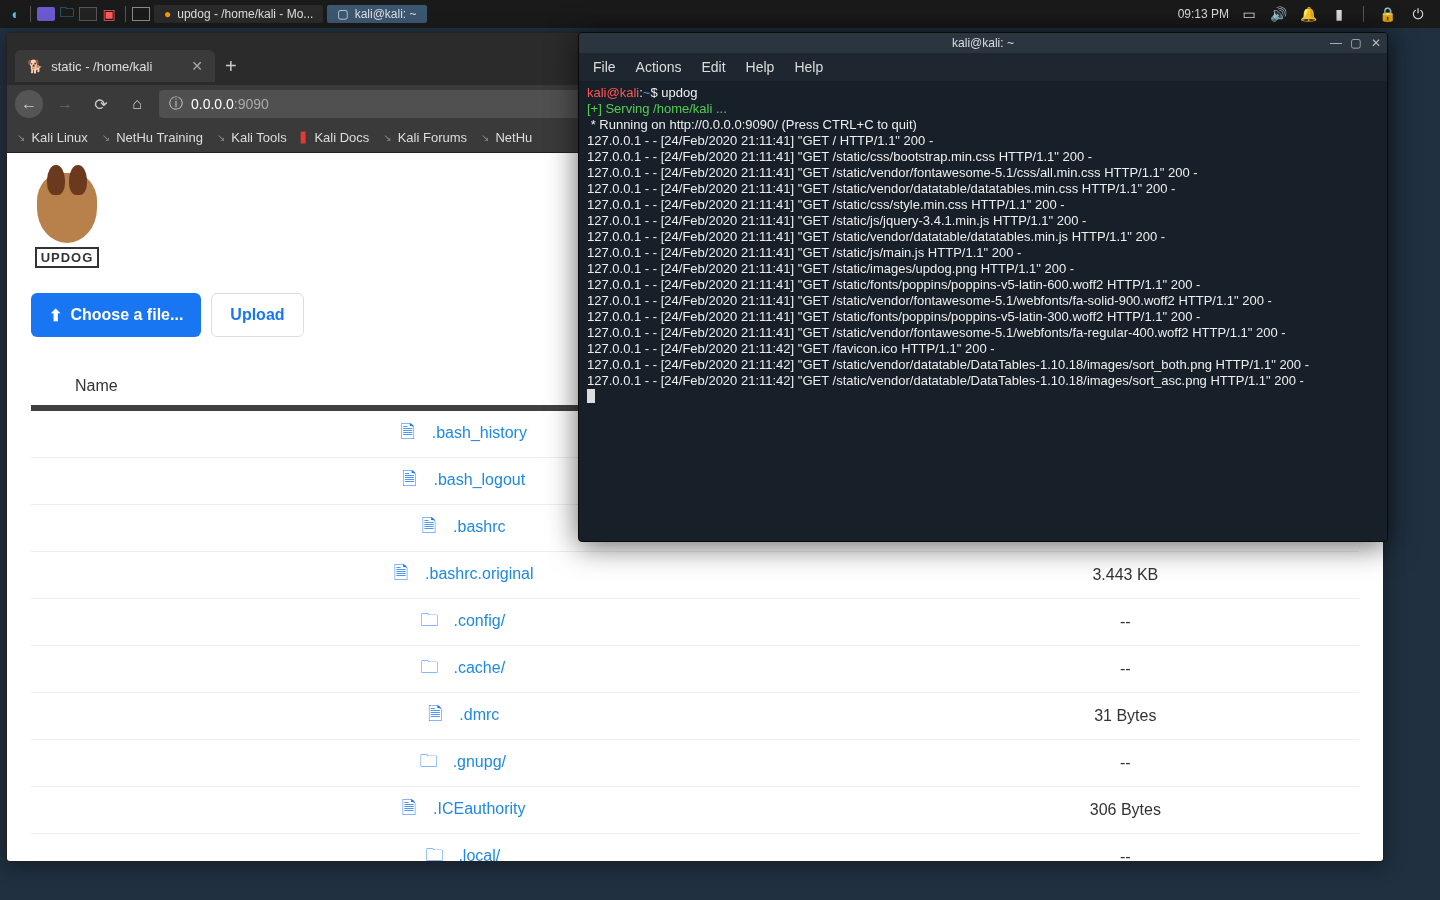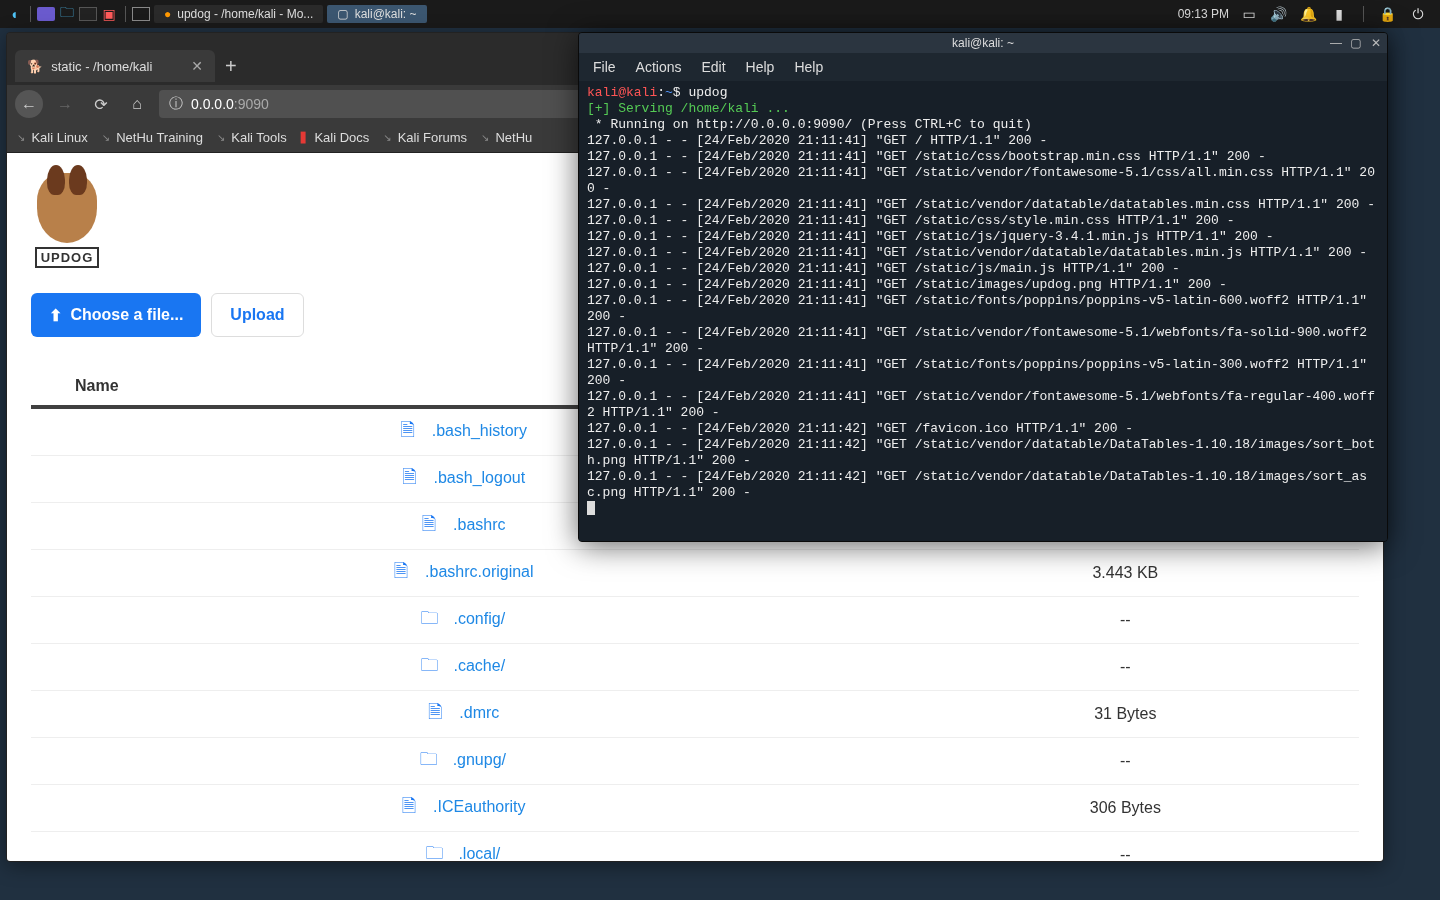--- a/index.html
+++ b/index.html
@@ -36,35 +36,35 @@
 .logo-dog { width: 60px; height: 70px; background: #b8804a; border-radius: 40% 40% 50% 50%; position: relative; }
 .logo-dog::before { content: ''; position: absolute; top: -8px; left: 10px; width: 18px; height: 30px; background: #6b3a1e; border-radius: 50% 50% 40% 40%; }
 .logo-dog::after { content: ''; position: absolute; top: -8px; right: 10px; width: 18px; height: 30px; background: #6b3a1e; border-radius: 50% 50% 40% 40%; }
 .logo-text { font-size: 13px; font-weight: bold; letter-spacing: 1px; color: #333; border: 2px solid #333; padding: 1px 4px; margin-top: 4px; }
 .dir-title { font-size: 26px; font-weight: 700; color: #333; }
 .btn-row { display: flex; gap: 10px; margin-bottom: 30px; }
 .btn { padding: 12px 18px; border-radius: 6px; font-size: 16px; font-weight: 600; cursor: pointer; display: flex; align-items: center; gap: 8px; }
 .btn-primary { background: #1976f2; color: #fff; }
 .btn-secondary { background: #fff; color: #1976f2; border: 1px solid #ddd; }
 .dir-table { width: 100%; border-collapse: collapse; }
-.dir-table th { text-align: left; font-size: 16px; font-weight: 700; padding: 10px 8px; border-bottom: 4px solid #404040; }
+.dir-table th { text-align: left; font-size: 16px; font-weight: 400; padding: 10px 8px; border-bottom: 6px solid #404040; }
 .dir-table th.name-col { padding-left: 44px; }
 .sort-arrow { color: #1976f2; font-size: 12px; }
 .dir-table td { padding: 8px 8px; border-bottom: 1px solid #eee; font-size: 16px; text-align: center; }
 .file-icon { display: inline-block; width: 24px; margin-right: 12px; color: #1976f2; font-size: 18px; vertical-align: middle; }
 .file-link { color: #1e88e5; cursor: pointer; }
 
 
 .terminal-window { position: absolute; top: 32px; left: 578px; width: 810px; height: 510px; background: #1e2730; border: 1px solid #0a0a0a; border-radius: 4px; box-shadow: 0 4px 30px rgba(0,0,0,0.6); overflow: hidden; display: flex; flex-direction: column; }
 .term-titlebar { height: 20px; background: #2b3540; color: #ddd; text-align: center; font-size: 12px; line-height: 20px; position: relative; }
 .term-controls { position: absolute; right: 4px; top: 0; display: flex; gap: 6px; }
 .term-ctrl { width: 14px; height: 14px; color: #bbb; font-size: 12px; cursor: pointer; }
 .term-menu { height: 28px; background: #1e2730; display: flex; align-items: center; gap: 20px; padding: 0 14px; color: #ddd; font-size: 14px; }
 .term-menu span { cursor: pointer; }
-.term-body { flex: 1; background: #171f28; padding: 4px 8px; font-family: Liberation Mono, monospace; font-size: 13px; line-height: 16px; color: #ddd; overflow: hidden; white-space: pre-wrap; word-break: break-all; }
+.term-body { flex: 1; background: #171f28; padding: 4px 8px; font-family: Liberation Sans, sans-serif; font-size: 13px; line-height: 16px; color: #ddd; overflow: hidden; white-space: pre-wrap; word-break: break-all; }
 .t-red { color: #ff5555; }
 .t-blue { color: #5599ff; }
 .t-green { color: #55cc55; }
 .t-white { color: #eee; }
 .cursor-block { display: inline-block; width: 8px; height: 14px; background: #ddd; }
 </style>
 </head>
 <body>
 
 <div class="top-panel">

